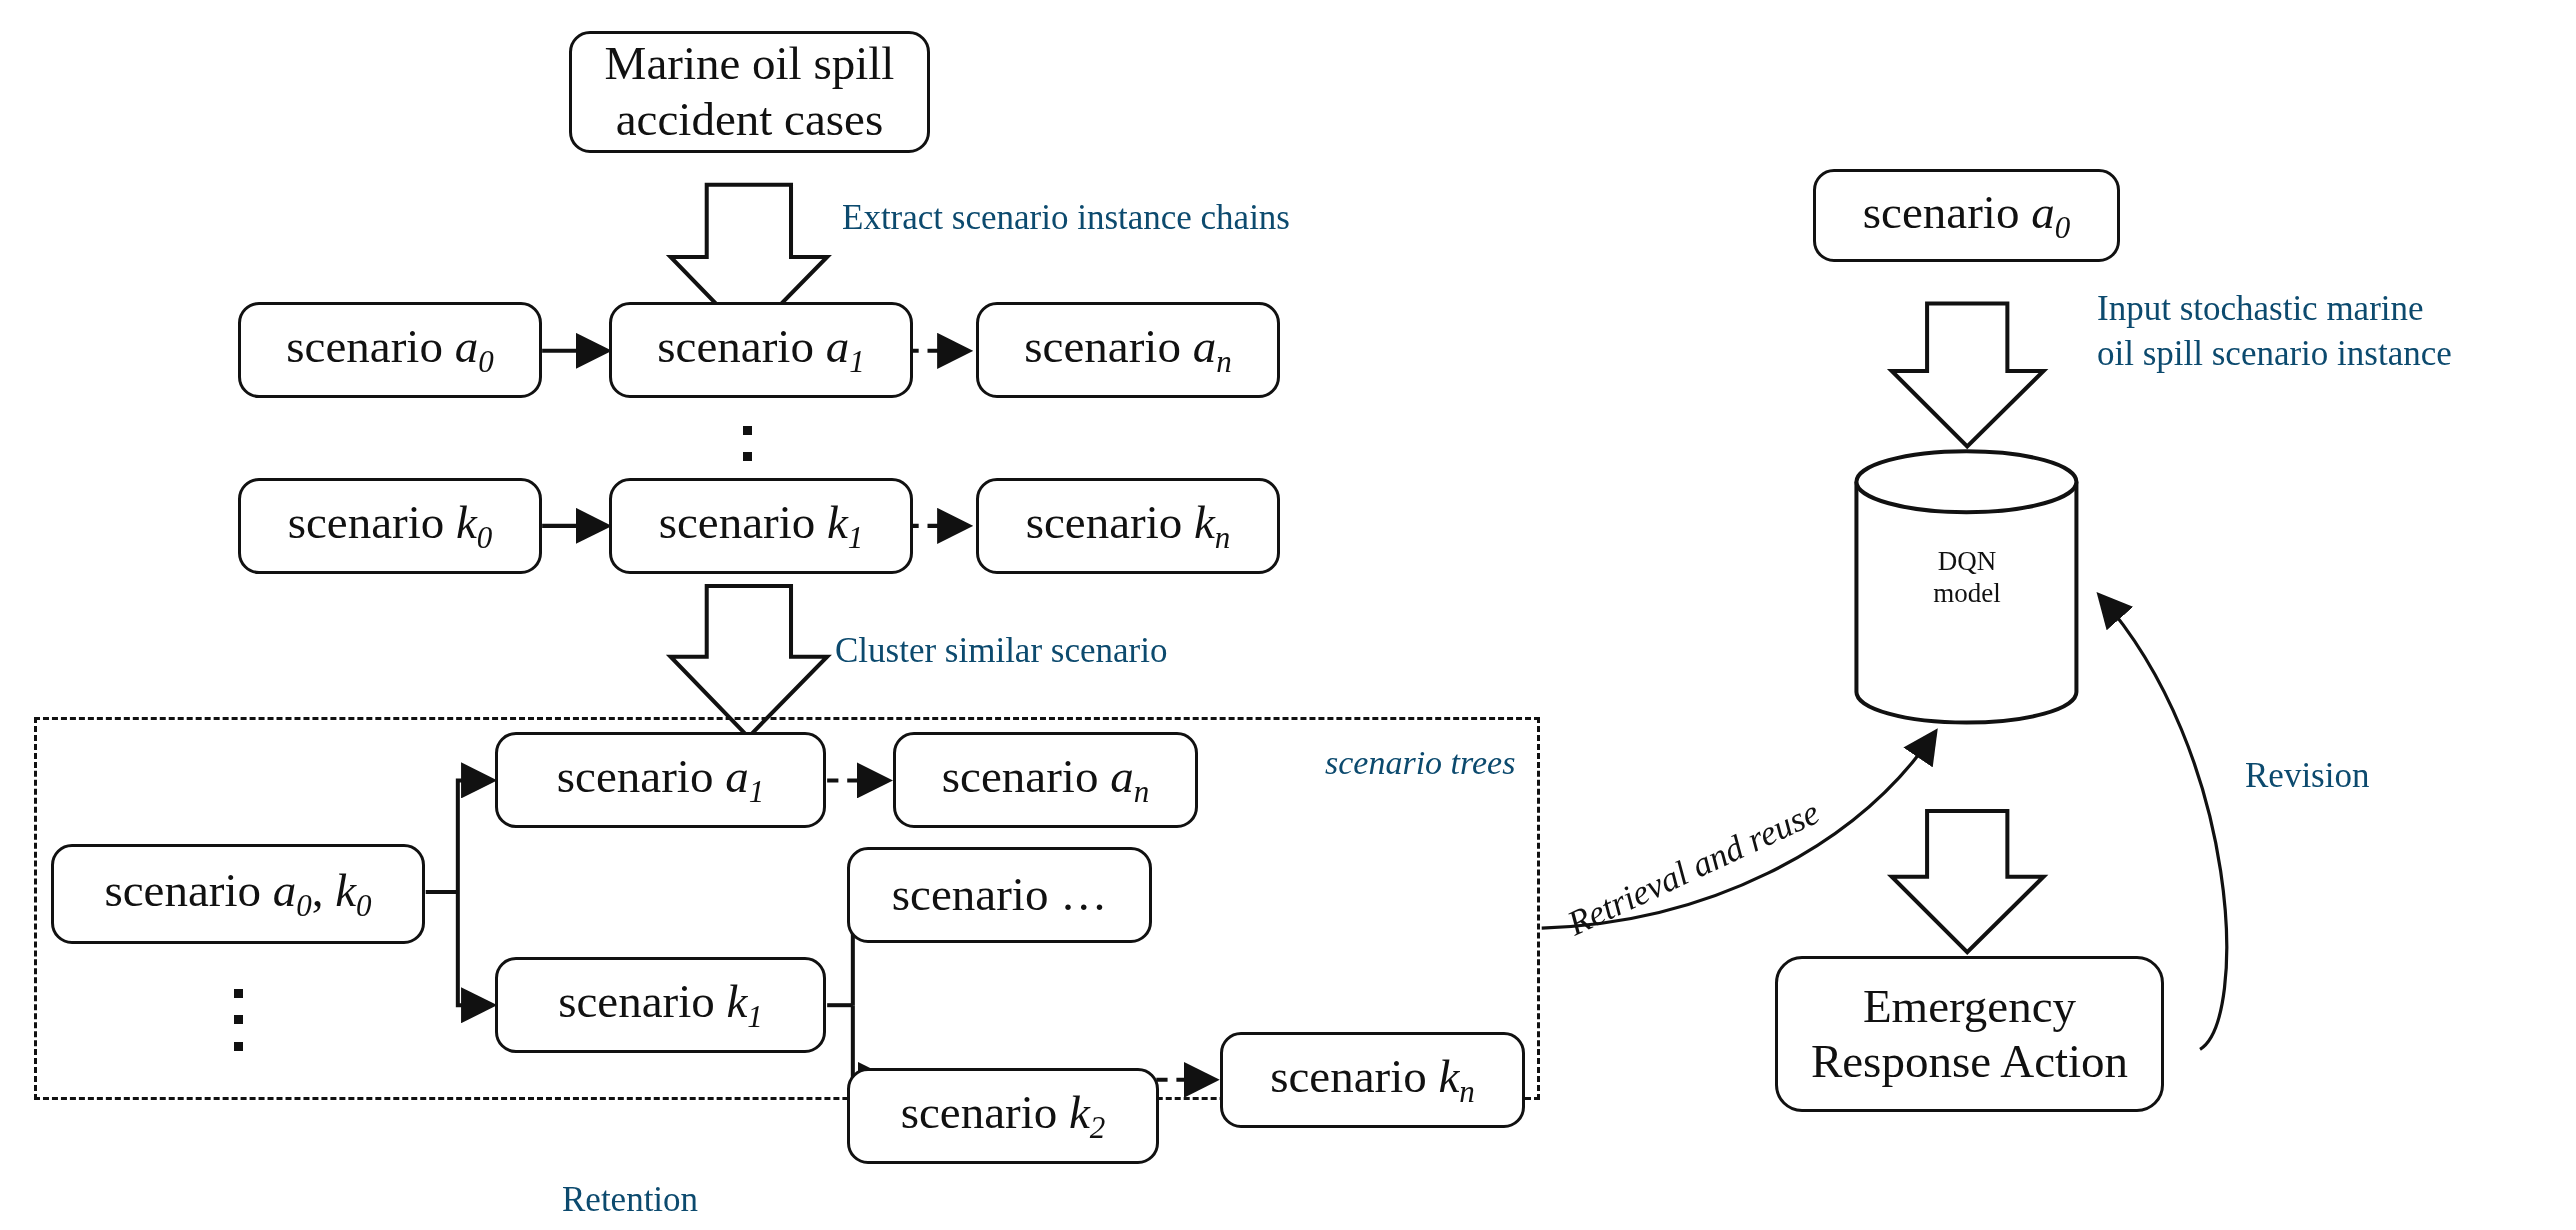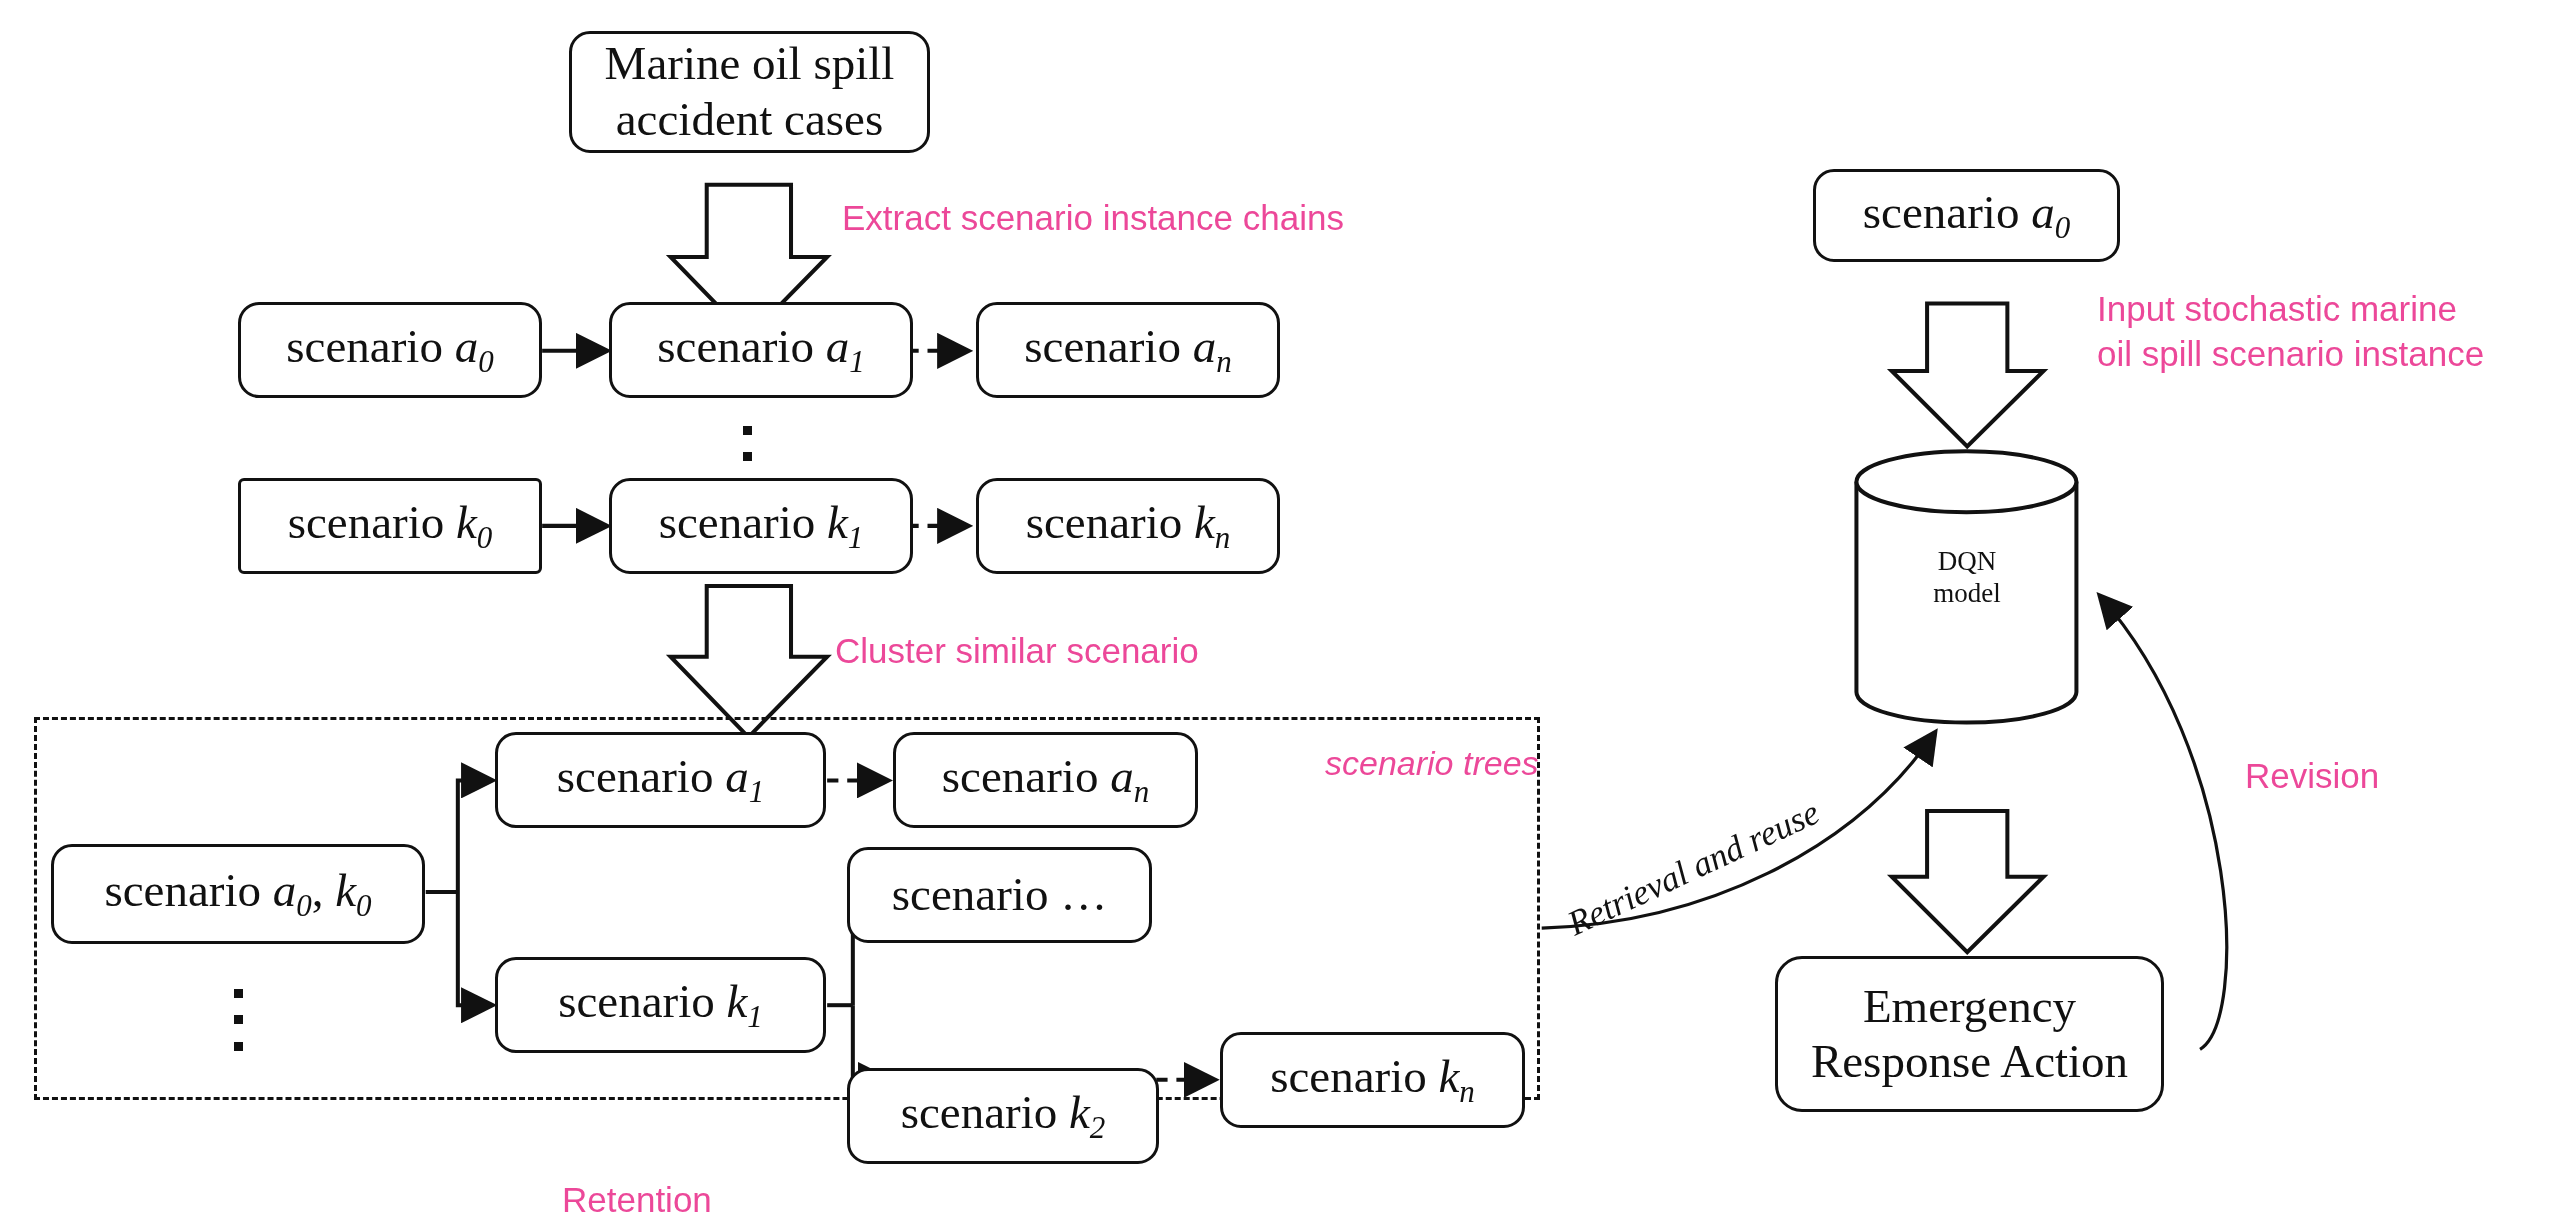--- a/index.html
+++ b/index.html
@@ -40,25 +40,25 @@
   }
   .node .txt { display: block; white-space: pre-line; }
   .mathvar { font-style: italic; }
   .sub {
     font-size: 0.66em;
     vertical-align: sub;
     font-style: italic;
   }
   .label {
     position: absolute;
-    color: #ec4899;
+    color: #0c4a6e;
     font-size: 35px;
     line-height: 1.2;
     white-space: pre-line;
-    font-family: Liberation Sans, sans-serif;
+    font-family: Liberation Serif, serif;
   }
   .label.italic { font-style: italic; }
   .dashedbox {
     position: absolute;
     box-sizing: border-box;
     border: 3.2px dashed #111111;
     background: transparent;
   }
   .vdots {
     position: absolute;
@@ -172,21 +172,21 @@
   <div class="node" style="left:976px; top:302px; width:304px; height:96px;">
     <span><span>scenario <i>a</i></span><span class="sub">n</span></span>
   </div>
 
   <div class="vdots" style="left:743px; top:426px;">
     <span></span>
       <span></span>
       <span></span>
   </div>
 
-  <div class="node" style="left:238px; top:478px; width:304px; height:96px;border-radius:6px;">
+  <div class="node" style="left:238px; top:478px; width:304px; height:96px;">
     <span><span>scenario <i>k</i></span><span class="sub">0</span></span>
   </div>
 
   <div class="node" style="left:609px; top:478px; width:304px; height:96px;">
     <span><span>scenario <i>k</i></span><span class="sub">1</span></span>
   </div>
 
   <div class="node" style="left:976px; top:478px; width:304px; height:96px;">
     <span><span>scenario <i>k</i></span><span class="sub">n</span></span>
   </div>

